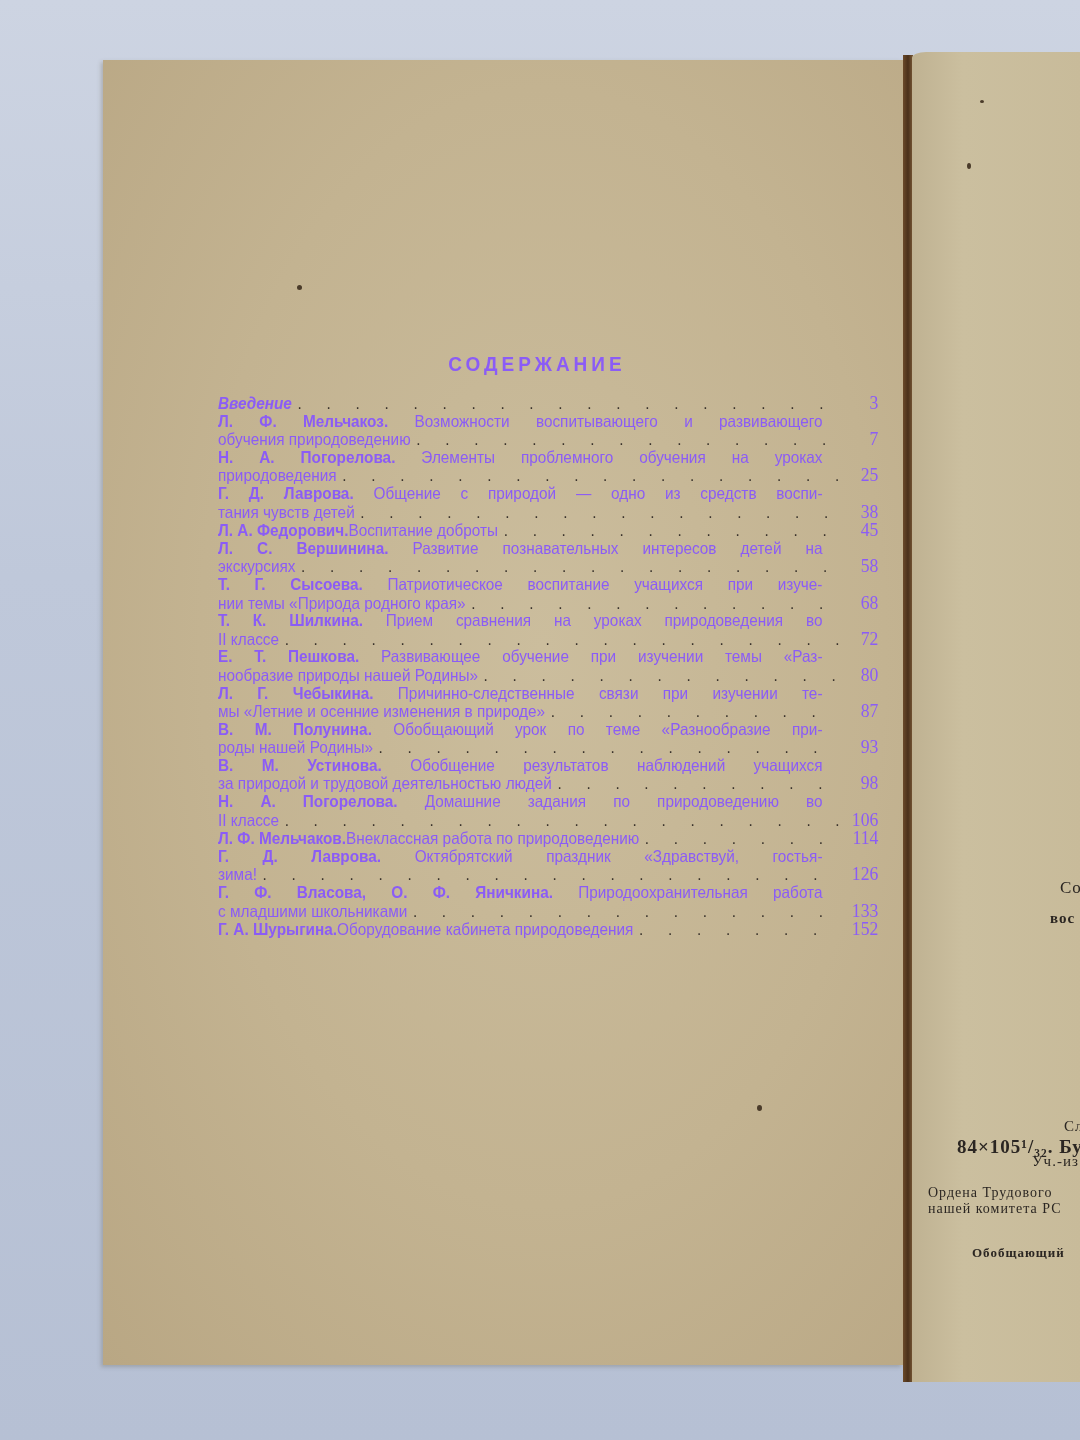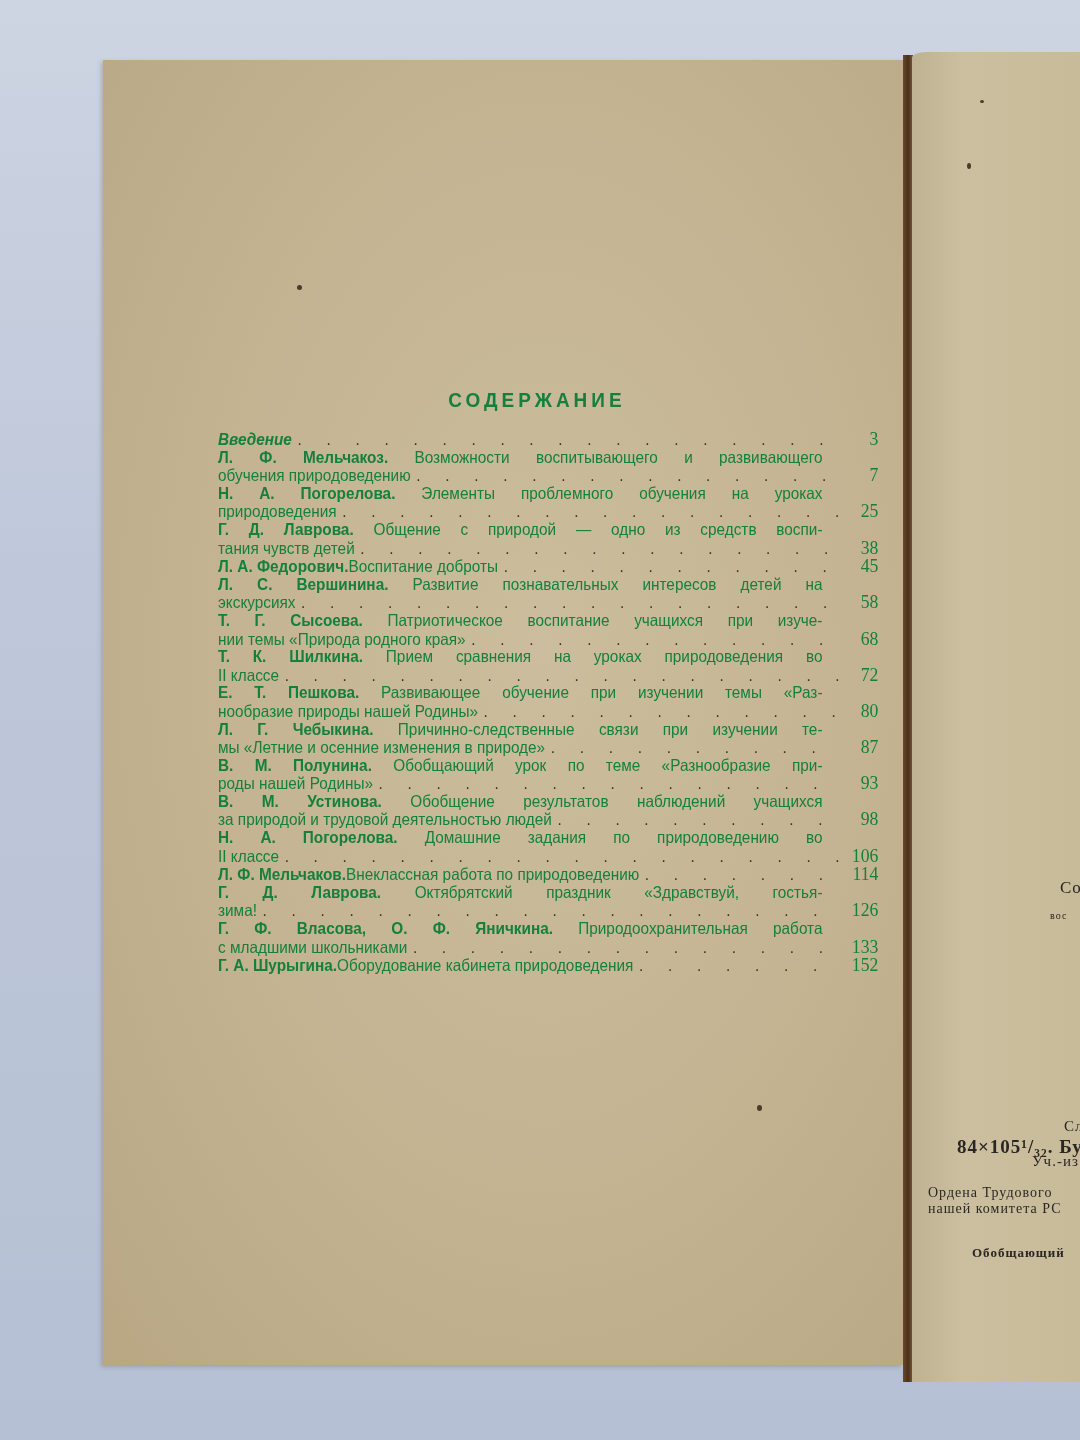--- a/index.html
+++ b/index.html
@@ -16,21 +16,21 @@
   .page-right {
     position: absolute; left: 912px; top: 52px; width: 170px; height: 1330px;
     background: linear-gradient(90deg, #bfb292 0%, #cbbf9f 30%, #c8bb9a 100%);
     border-top-left-radius: 14px 6px;
   }
   .gutter {
     position: absolute; left: 903px; top: 55px; width: 10px; height: 1327px;
     background: linear-gradient(90deg, #6b4a2a 0%, #4a301a 50%, #7a5a38 100%);
   }
   .toc {
-    position: absolute; left: 218px; top: 390px; width: 660px; color: #15803d;
+    position: absolute; left: 218px; top: 354px; width: 660px; color: #8b5cf6;
   }
   .toc-title {
     text-align: center; font-family: "Liberation Sans", sans-serif; font-weight: bold;
     font-size: 19px; letter-spacing: 4px; margin-left: -22px; margin-bottom: 18px;
     transform: scaleY(1.08);
   }
   .entry { font-family: "Liberation Sans", sans-serif; font-size: 16.5px; line-height: 17.6px; position: relative; transform: scaleX(0.93); transform-origin: left top; width: 710px; }
   .entry .text { display: block; padding-right: 60px; text-align: justify; }
   .entry .last { display: flex; align-items: baseline; }
   .entry .dots { flex: 1; overflow: hidden; white-space: nowrap; letter-spacing: 11px; margin: 0 6px; color: #3a332c; }
@@ -184,21 +184,21 @@
           <span>Оборудование кабинета природоведения</span>
           <span class="dots"></span>
           <span class="pg">152</span>
         </div>
       </div>
     </div>
 </div>
 
 <div id="right-fragments">
     <div class="right-text" style="left: 1060px; top: 878px; font-size: 17px; font-weight: normal; letter-spacing: 1px;">Со</div>
-    <div class="right-text" style="left: 1050px; top: 910px; font-size: 10px; font-weight: normal; letter-spacing: 1px;">вос</div>
+    <div class="right-text" style="left: 1050px; top: 910px; font-size: 15px; font-weight: bold; letter-spacing: 1px;">вос</div>
     <div class="right-text" style="left: 1064px; top: 1118px; font-size: 15px; font-weight: normal; letter-spacing: 1px;">Сл</div>
     <div class="right-text" style="left: 957px; top: 1136px; font-size: 19px; font-weight: bold; letter-spacing: 1px; text-align: right;">84×105¹/₃₂. Бум</div>
     <div class="right-text" style="left: 1032px; top: 1153px; font-size: 15px; font-weight: normal; letter-spacing: 1px;">Уч.-из</div>
     <div class="right-text" style="left: 928px; top: 1185px; font-size: 14px; font-weight: normal; letter-spacing: 1px;">Ордена Трудового</div>
     <div class="right-text" style="left: 928px; top: 1201px; font-size: 14px; font-weight: normal; letter-spacing: 1px;">нашей комитета РС</div>
     <div class="right-text" style="left: 972px; top: 1245px; font-size: 13px; font-weight: bold; letter-spacing: 1px;">Обобщающий</div>
   </div>
 
 <div class="speck" style="left:297px;top:285px;width:5px;height:5px;"></div>
 <div class="speck" style="left:757px;top:1105px;width:5px;height:6px;"></div>

